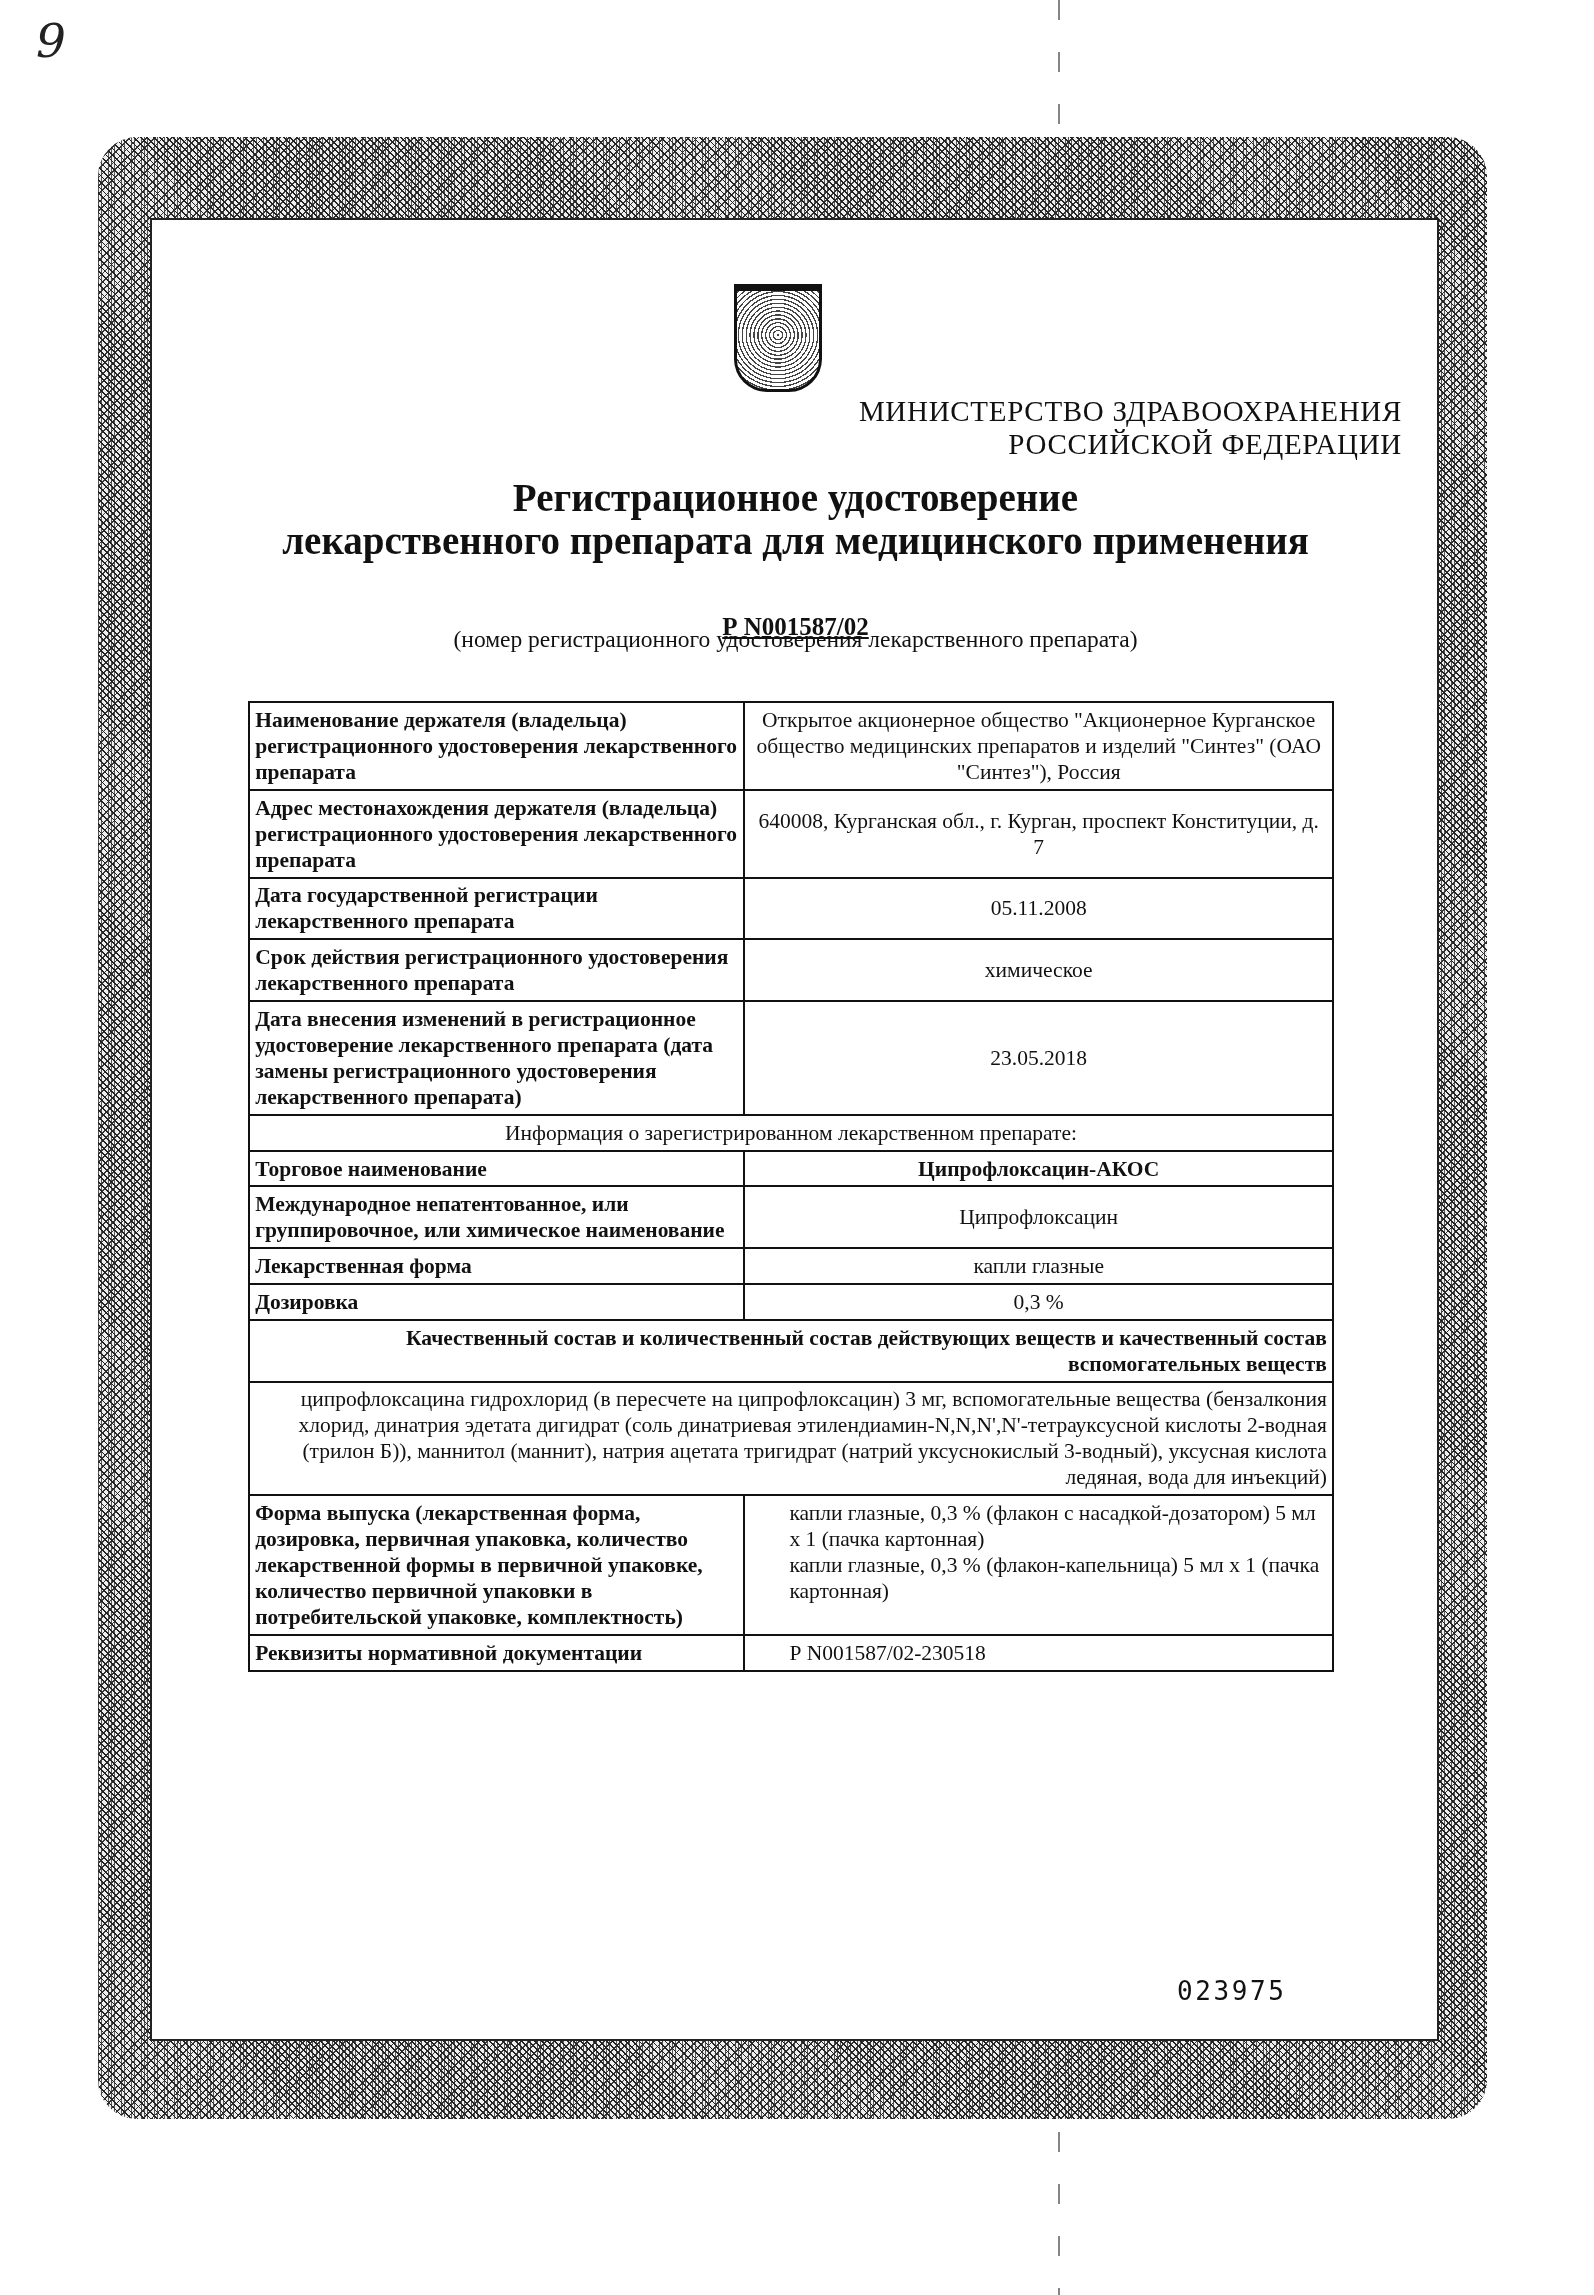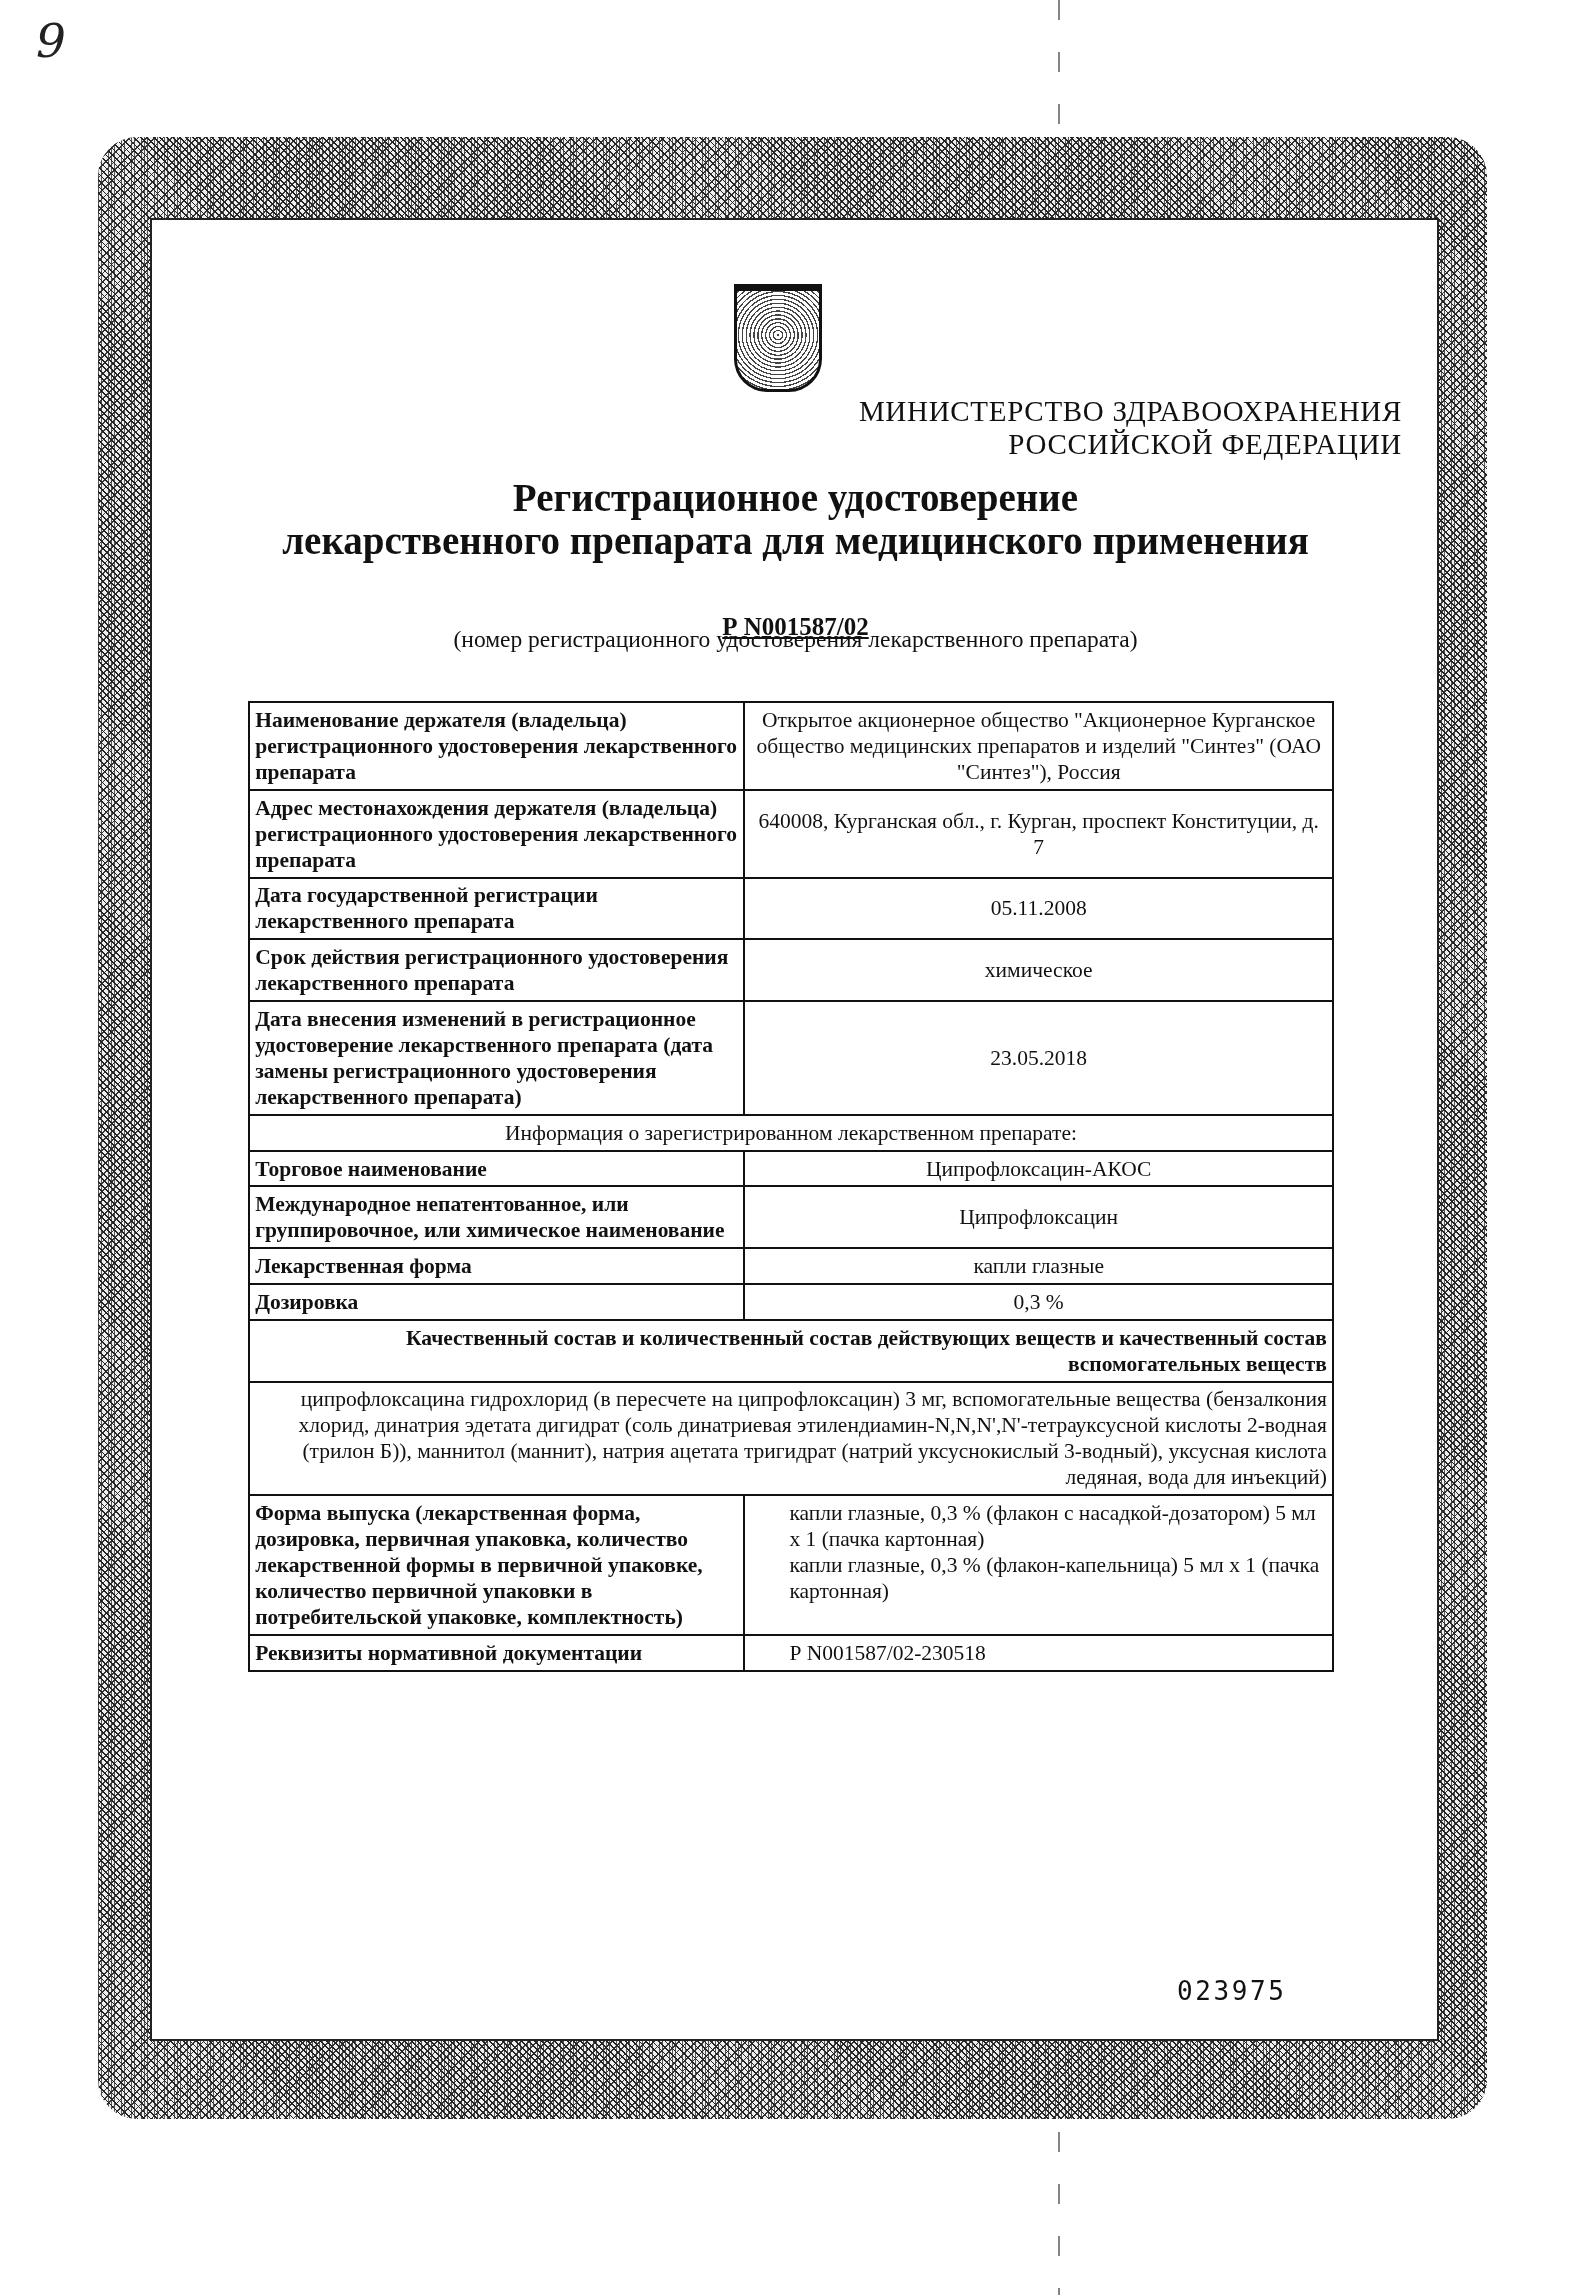--- a/index.html
+++ b/index.html
@@ -84,21 +84,21 @@
     </tr>
     <tr>
       <td class="lbl">Дата внесения изменений в регистрационное удостоверение лекарственного препарата (дата замены регистрационного удостоверения лекарственного препарата)</td>
       <td class="val">23.05.2018</td>
     </tr>
     <tr>
       <td colspan="2" class="center-full">Информация о зарегистрированном лекарственном препарате:</td>
     </tr>
     <tr>
       <td class="lbl">Торговое наименование</td>
-      <td class="val" style="font-weight:normal">Ципрофлоксацин-АКОС</td>
+      <td class="val" style="font-weight:bold">Ципрофлоксацин-АКОС</td>
     </tr>
     <tr>
       <td class="lbl">Международное непатентованное, или группировочное, или химическое наименование</td>
       <td class="val">Ципрофлоксацин</td>
     </tr>
     <tr>
       <td class="lbl">Лекарственная форма</td>
       <td class="val">капли глазные</td>
     </tr>
     <tr>

